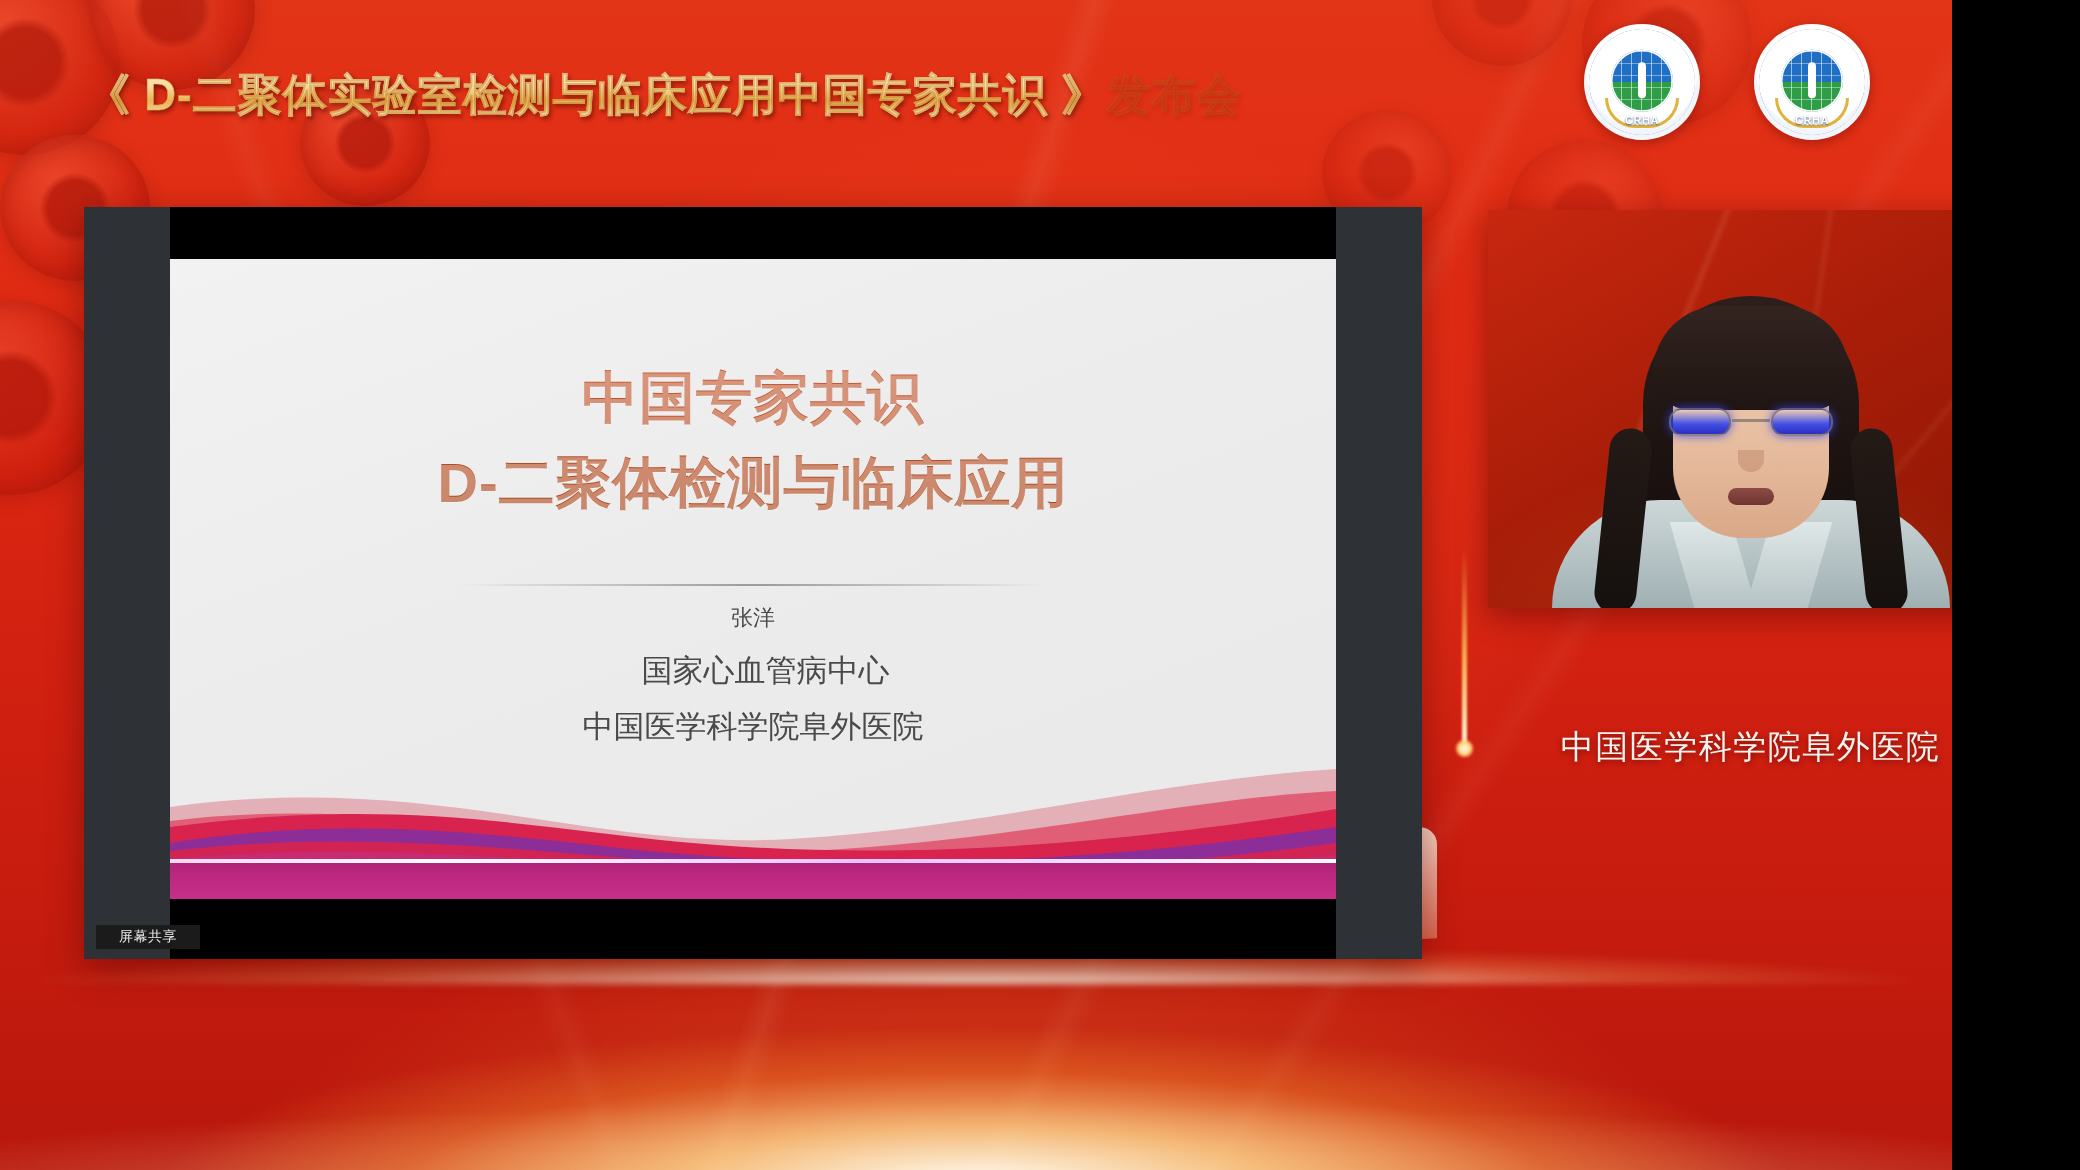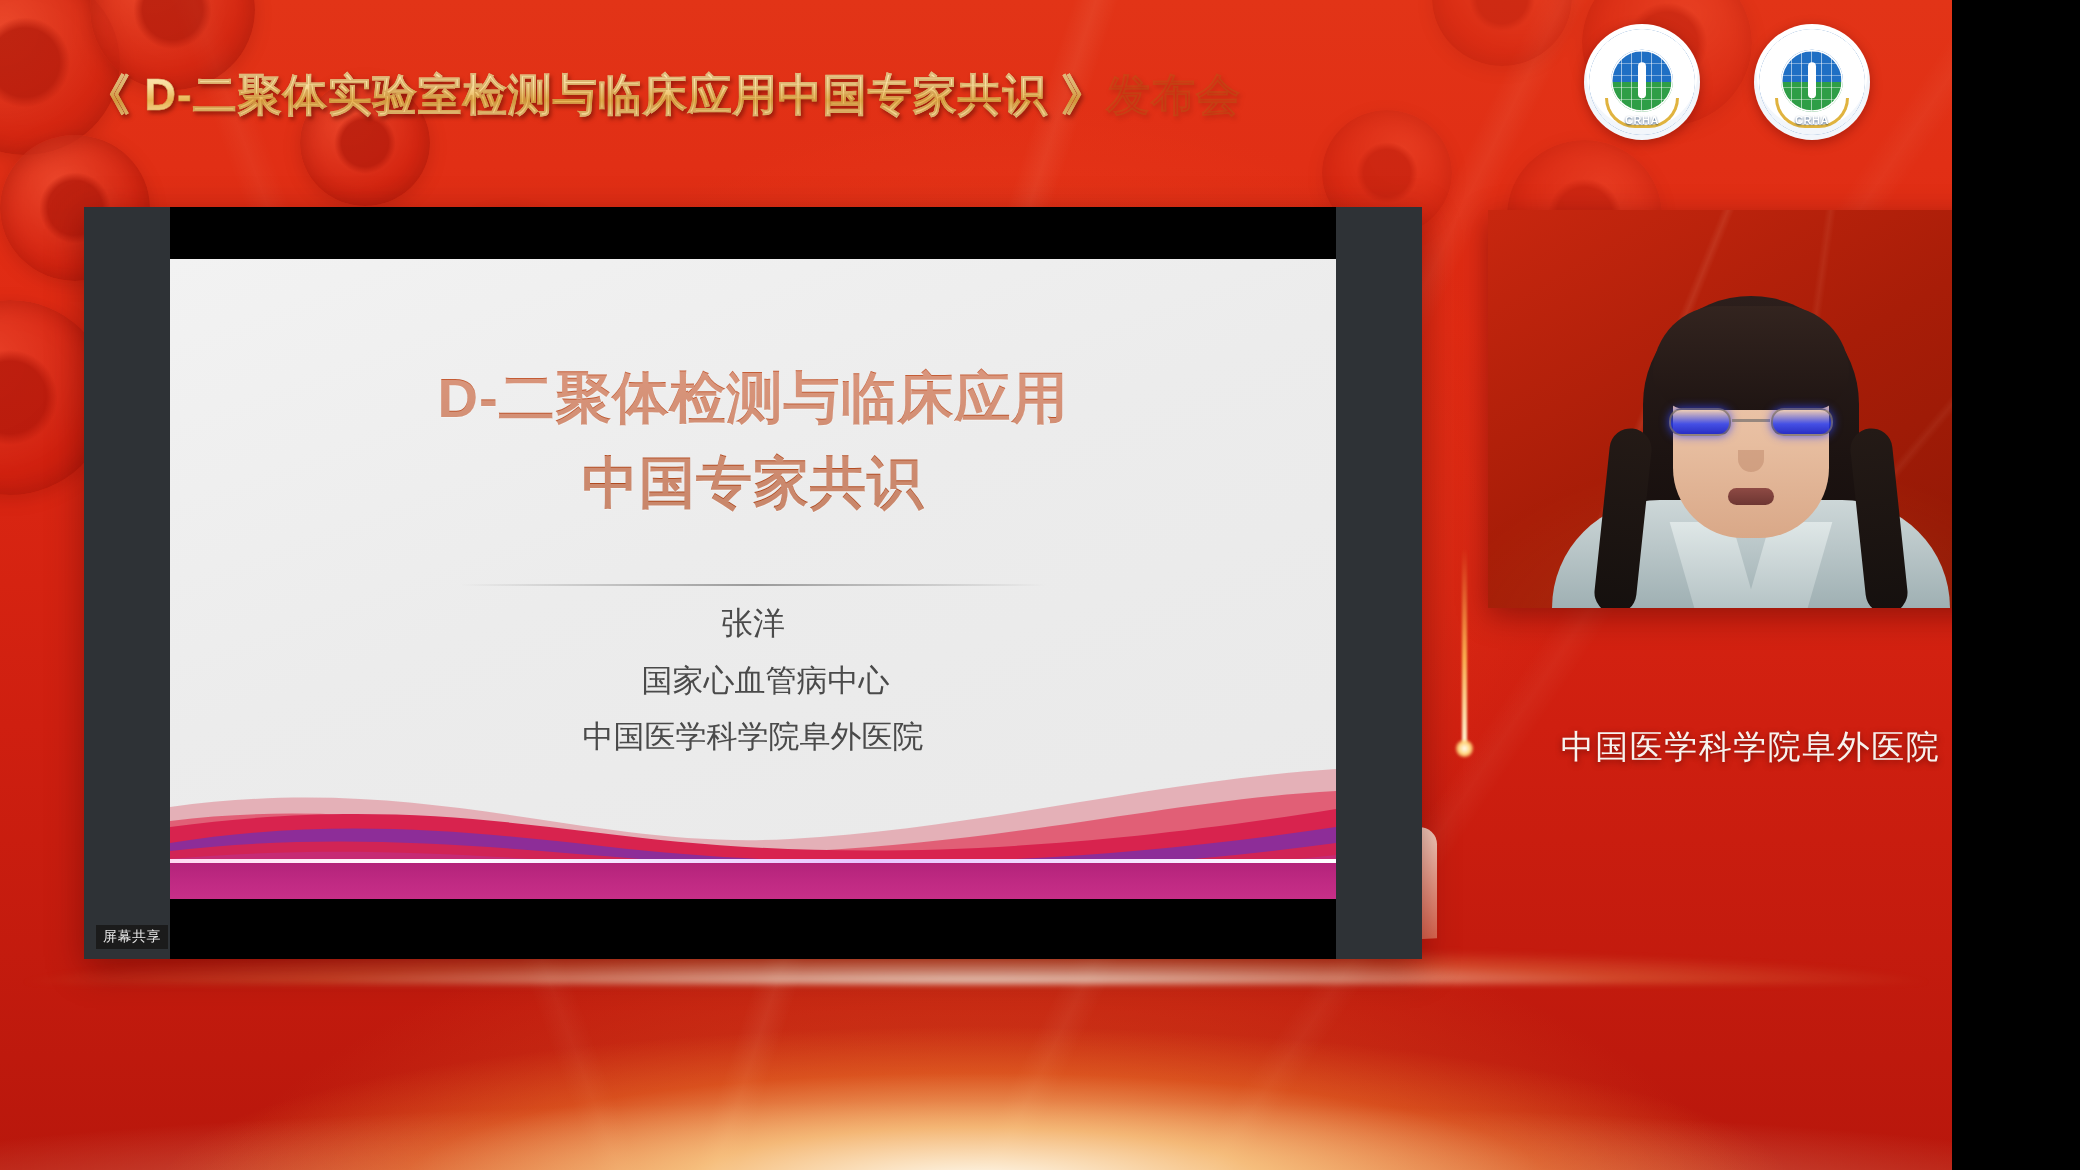--- a/index.html
+++ b/index.html
@@ -151,37 +151,37 @@
     letter-spacing:1px;
   }
   .slide-divider{
     position:absolute; left:290px; width:586px; top:325px; height:2px;
     background:linear-gradient(90deg, rgba(180,180,180,0) 0%, rgba(140,140,140,.85) 50%, rgba(180,180,180,0) 100%);
   }
   .slide-meta{
     position:absolute; left:0; right:0; top:348px; text-align:center;
     color:#4a4a4a;
   }
-  .slide-meta .m1{ font-size:32px; line-height:1.0; margin-bottom:26px; font-weight:500; }
+  .slide-meta .m1{ font-size:22px; line-height:1.0; margin-bottom:26px; font-weight:500; }
   .slide-meta .m2{ font-size:31px; line-height:1.0; margin-bottom:25px; font-weight:500;margin-left:25px; }
   .slide-meta .m3{ font-size:31px; line-height:1.0; font-weight:500; }
 
   
   .wave-wrap{ position:absolute; left:0; right:0; bottom:0; height:152px; overflow:hidden; }
   .wave{ position:absolute; left:0; width:100%; }
   .wave-strip{ position:absolute; left:0; right:0; bottom:0; height:36px;
     background:linear-gradient(180deg,#b3237a 0%,#c02a83 55%,#c82f88 100%); }
   .wave-line{ position:absolute; left:0; right:0; bottom:36px; height:4px;
     background:linear-gradient(90deg,#ffd9f2,#ffffff 22%,#e8c4ff 60%,#ffffff 100%); }
   .screen-taskbar{
     position:absolute; left:86px; bottom:0; width:1166px; height:60px; background:#000;
   }
   .share-badge{
     position:absolute; left:12px; bottom:10px;
-    background:#1b1b1b; color:#e9e9e9; font-size:14px; padding:3px 7px; letter-spacing:.5px;
+    background:#1b1b1b; color:#e9e9e9; font-size:14px; padding:3px 23px; letter-spacing:.5px;
     white-space:nowrap;
   }
 
   
   .video-tile{
     position:absolute; left:1488px; top:210px; width:525px; height:398px;
     background:linear-gradient(150deg,#c8270f 0%,#a81d08 48%,#8d1705 100%);
     overflow:hidden; box-shadow:0 8px 28px rgba(70,4,0,.45);
   }
   .vt-rays{
@@ -323,22 +323,22 @@
     <div class="beam" style="left:655px;"></div>
     <div class="beam" style="left:1462px;"></div>
   </div>
   <div class="floor-line"></div>
 
   <div class="screen-window">
     <div class="screen-black"></div>
 
     <div class="slide">
       <div class="slide-title">
+        <div>中国专家共识</div>
         <div>D-二聚体检测与临床应用</div>
-        <div>中国专家共识</div>
       </div>
 
       <div class="slide-divider"></div>
 
       <div class="slide-meta">
         <div class="m1">张洋</div>
         <div class="m2">国家心血管病中心</div>
         <div class="m3">中国医学科学院阜外医院</div>
       </div>
 

